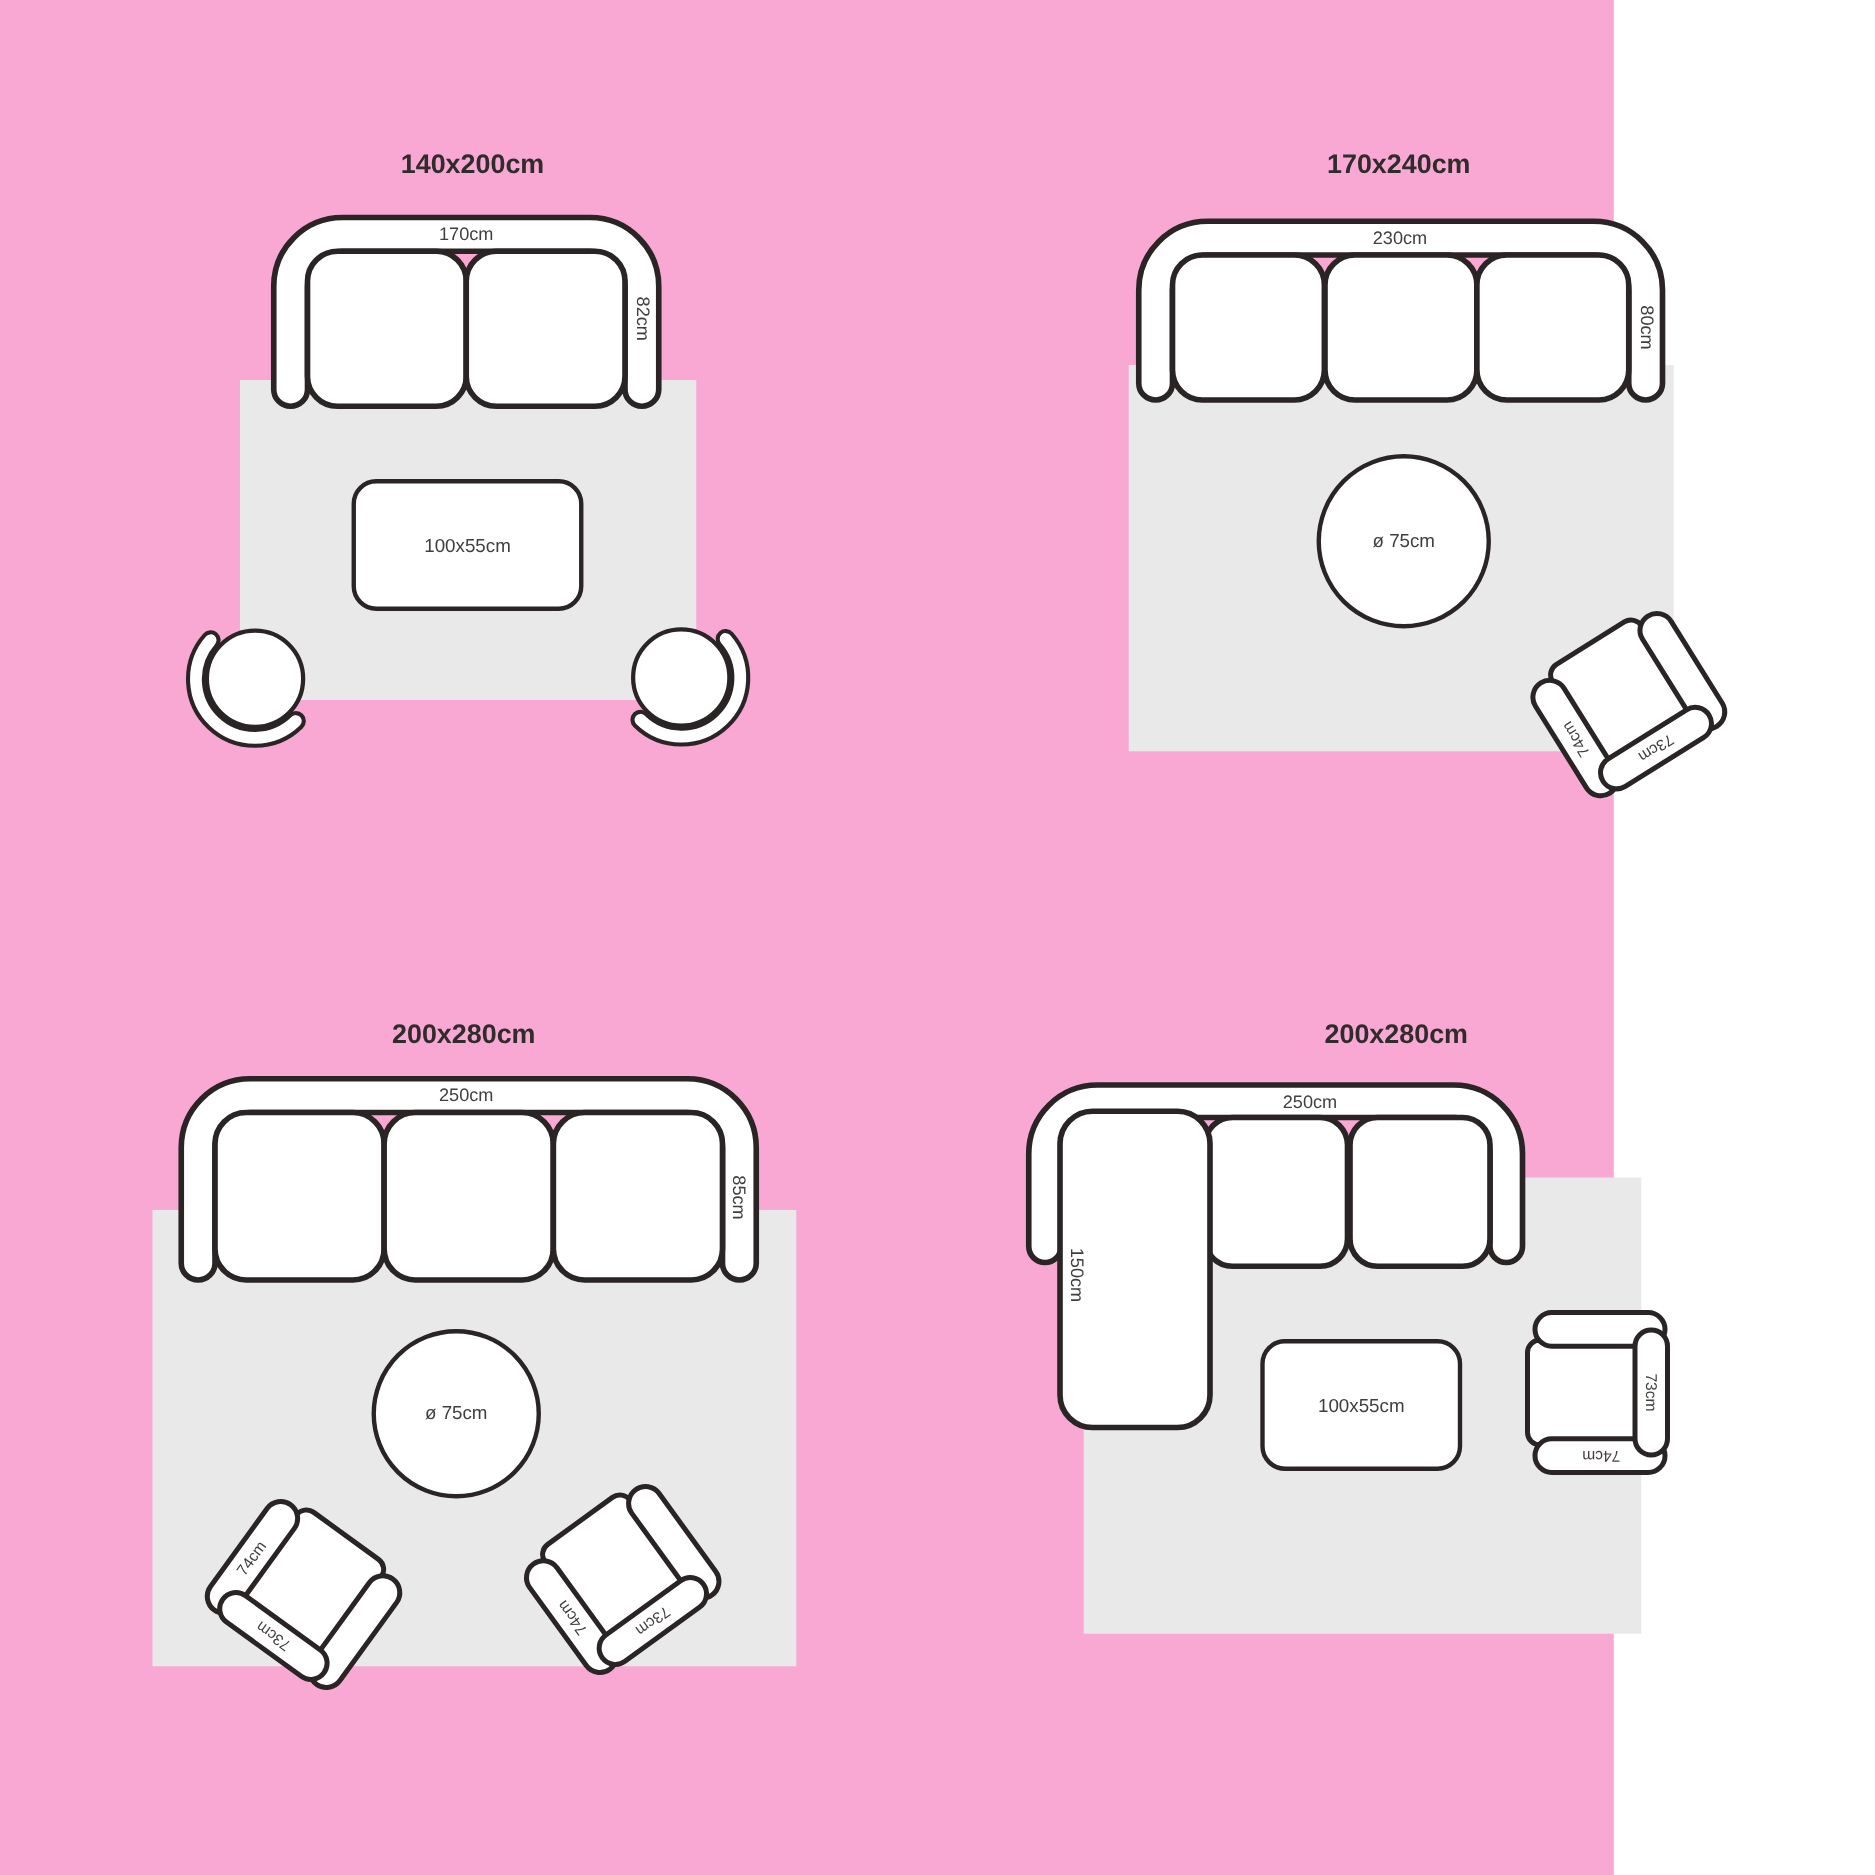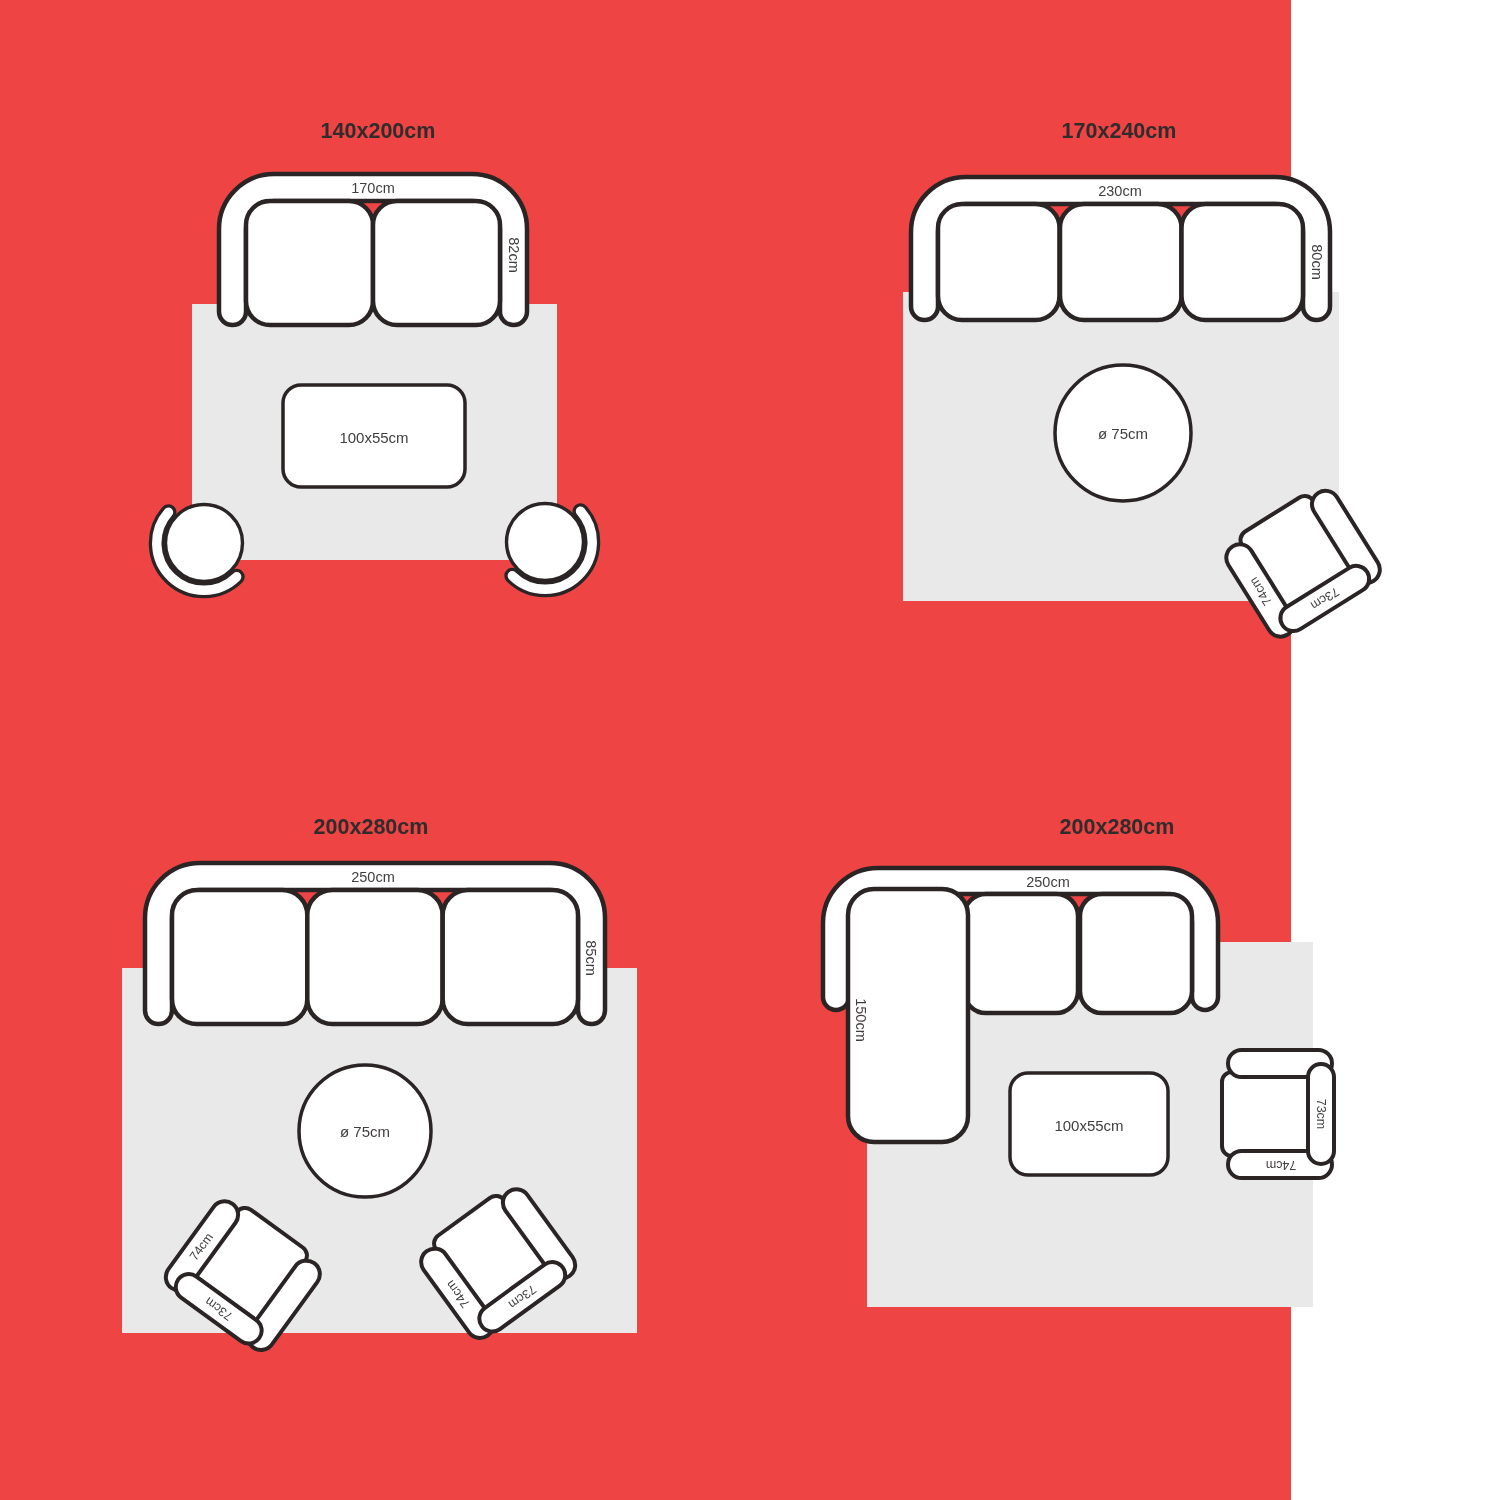--- a/index.html
+++ b/index.html
@@ -4,21 +4,21 @@
 <style>
   html, body {
     margin: 0;
     padding: 0;
     background: #ffffff;
   }
   .page {
     position: relative;
     width: 1291px;
     height: 1500px;
-    background: #ef4444;
+    background: #f9a8d4;
     font-family: "Liberation Sans", sans-serif;
   }
   svg { display: block; }
   svg text {
     text-anchor: middle;
     dominant-baseline: central;
     font-family: "Liberation Sans", sans-serif;
   }
   .title-text {
     font-size: 21.5px;

